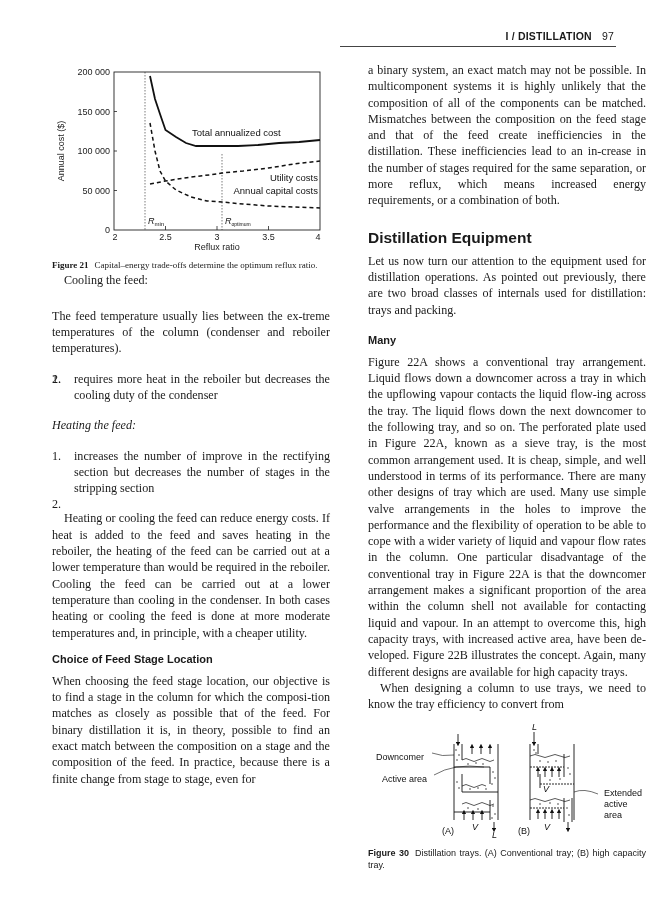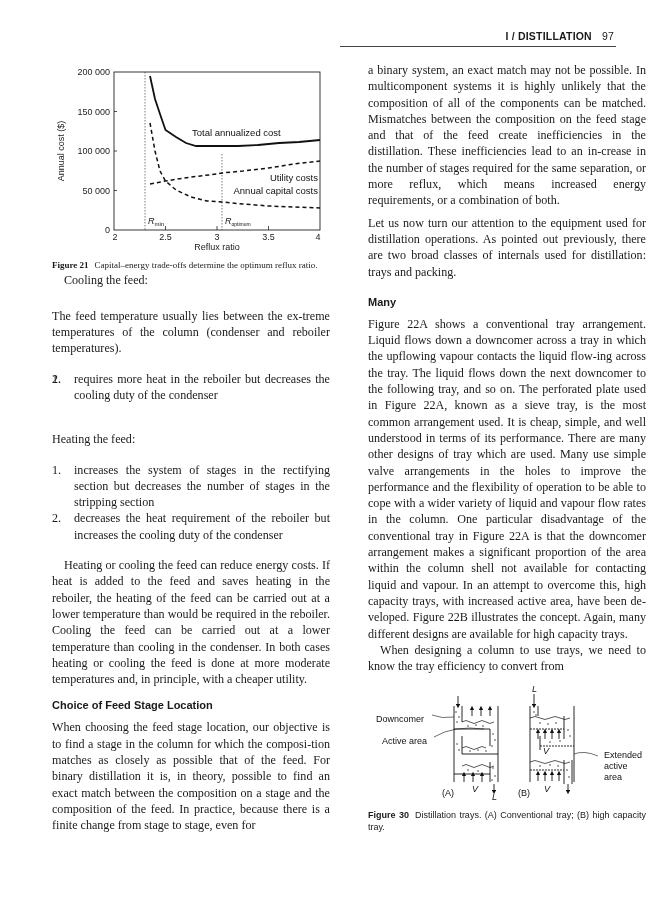--- a/index.html
+++ b/index.html
@@ -94,37 +94,38 @@
   </div>
 
   <p class="body serif indent">Cooling the feed:</p>
   <p class="body serif" style="margin-top:20px;">The feed temperature usually lies between the ex-treme temperatures of the column (condenser and reboiler temperatures).</p>
 
   <ol class="items serif" style="margin-top:14px;">
     <li><span class="num">1.</span></li>
     <li><span class="num">2.</span><span>requires more heat in the reboiler but decreases the cooling duty of the condenser</span></li>
   </ol>
 
-  <p class="body serif" style="margin-top:28px;">Heating the feed:</p>
+  <p class="body serif" style="margin-top:14px;font-style:italic;">Heating the feed:</p>
 
   <ol class="items serif" style="margin-top:14px;">
-    <li><span class="num">1.</span><span>increases the system of stages in the rectifying section but decreases the number of stages in the stripping section</span></li>
-    <li><span class="num">2.</span><span>decreases the heat requirement of the reboiler but increases the cooling duty of the condenser</span></li>
+    <li><span class="num">1.</span><span>increases the number of improve in the rectifying section but decreases the number of stages in the stripping section</span></li>
+    <li><span class="num">2.</span></li>
   </ol>
 
   <p class="body serif indent" style="margin-top:14px;">Heating or cooling the feed can reduce energy costs. If heat is added to the feed and saves heating in the reboiler, the heating of the feed can be carried out at a lower temperature than would be required in the reboiler. Cooling the feed can be carried out at a lower temperature than cooling in the condenser. In both cases heating or cooling the feed is done at more moderate temperatures and, in principle, with a cheaper utility.</p>
 
   <h3 class="sub sans" style="margin-top:12px;">Choice of Feed Stage Location</h3>
 
   <p class="body serif" style="margin-top:8px;">When choosing the feed stage location, our objective is to find a stage in the column for which the composi-tion matches as closely as possible that of the feed. For binary distillation it is, in theory, possible to find an exact match between the composition on a stage and the composition of the feed. In practice, because there is a finite change from stage to stage, even for</p>
 </div>
 
 <div class="col col-right" style="top:62px;">
   <p class="body serif">a binary system, an exact match may not be possible. In multicomponent systems it is highly unlikely that the composition of all of the components can be matched. Mismatches between the composition on the feed stage and that of the feed create inefficiencies in the distillation. These inefficiencies lead to an in-crease in the number of stages required for the same separation, or more reflux, which means increased energy requirements, or a combination of both.</p>
 
+  <h2 class="sec sans" style="margin-top:20px;">Distillation Equipment</h2>
 
   <p class="body serif" style="margin-top:6px;">Let us now turn our attention to the equipment used for distillation operations. As pointed out previously, there are two broad classes of internals used for distillation: trays and packing.</p>
 
   <h3 class="sub sans" style="margin-top:16px;">Many</h3>
 
   <p class="body serif" style="margin-top:8px;">Figure 22A shows a conventional tray arrangement. Liquid flows down a downcomer across a tray in which the upflowing vapour contacts the liquid flow-ing across the tray. The liquid flows down the next downcomer to the following tray, and so on. The perforated plate used in Figure 22A, known as a sieve tray, is the most common arrangement used. It is cheap, simple, and well understood in terms of its performance. There are many other designs of tray which are used. Many use simple valve arrangements in the holes to improve the performance and the flexibility of operation to be able to cope with a wider variety of liquid and vapour flow rates in the column. One particular disadvantage of the conventional tray in Figure 22A is that the downcomer arrangement makes a significant proportion of the area within the column shell not available for contacting liquid and vapour. In an attempt to overcome this, high capacity trays, with increased active area, have been de-veloped. Figure 22B illustrates the concept. Again, many different designs are available for high capacity trays.</p>
   <p class="body serif indent">When designing a column to use trays, we need to know the tray efficiency to convert from</p>
 
   <div style="position:relative; width:278px; height:120px; margin-top:10px;">
     <svg width="278" height="120" viewBox="0 0 278 120">

